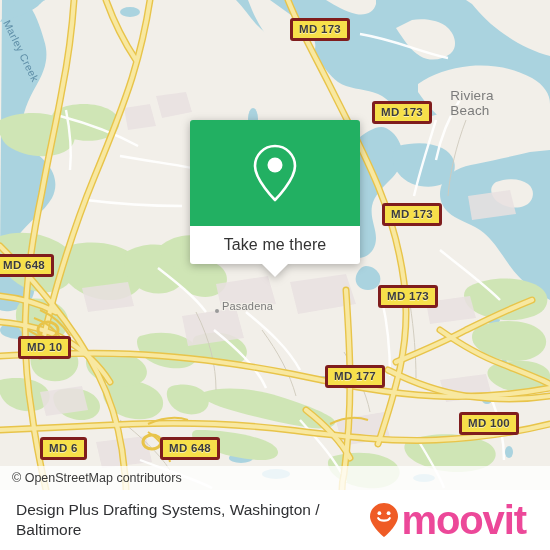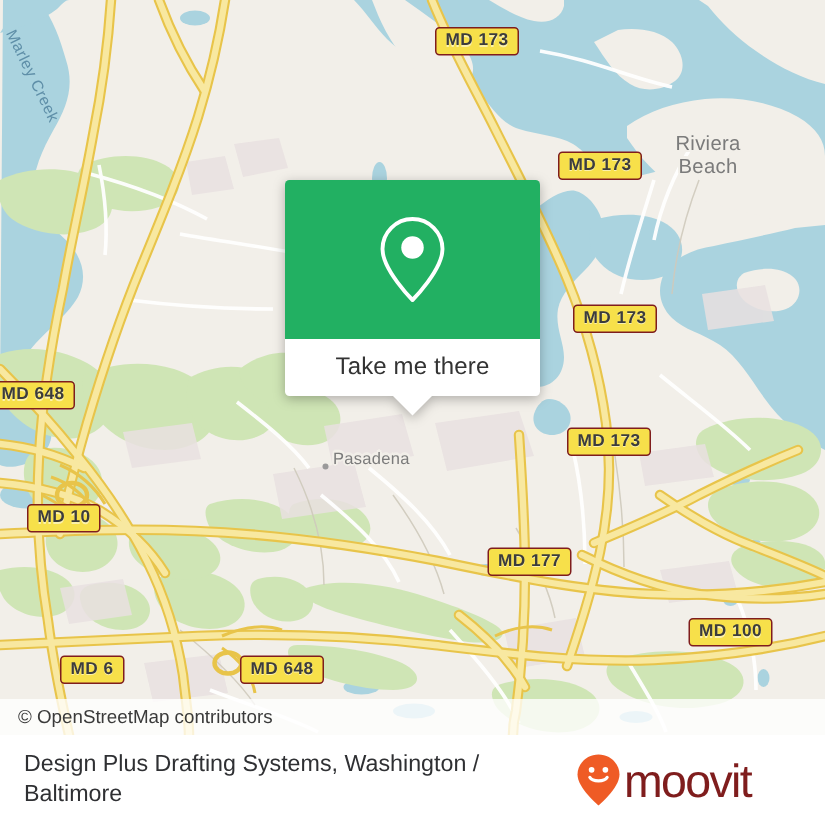--- a/index.html
+++ b/index.html
@@ -38,21 +38,20 @@
     width: 550px;
     height: 490px;
   }
 
   
   .place-label {
     position: absolute;
     color: #7b7b7b;
     font-family: "Liberation Sans", sans-serif;
     white-space: pre;
-    text-align: center;
     pointer-events: none;
     text-shadow:
       1.4px 0 0 #f2efe9, -1.4px 0 0 #f2efe9,
       0 1.4px 0 #f2efe9, 0 -1.4px 0 #f2efe9,
       1px 1px 0 #f2efe9, -1px -1px 0 #f2efe9,
       1px -1px 0 #f2efe9, -1px 1px 0 #f2efe9;
   }
   .place-pasadena {
     left: 222px; top: 300px;
     font-size: 11px;
@@ -82,21 +81,21 @@
     transform: rotate(64deg);
     transform-origin: left top;
     white-space: pre;
     pointer-events: none;
   }
 
   
   .shield {
     position: absolute;
     background: #f7e04a;
-    border: 1px solid #7f1d1d;
+    border: 3px solid #7f1d1d;
     border-radius: 3px;
     color: #3c3c3c;
     font-family: "Liberation Sans", sans-serif;
     font-size: 11.5px;
     font-weight: bold;
     letter-spacing: .3px;
     padding: 2px 6px 3px 6px;
     line-height: 12px;
     white-space: nowrap;
     box-sizing: border-box;
@@ -188,23 +187,23 @@
     padding-right: 8px;
     max-width: 360px;
   }
   .brand {
     flex: 0 0 auto;
     display: flex;
     align-items: center;
     gap: 2px;
   }
   .brand-word {
-    font-size: 31px;
-    font-weight: normal;
-    color: #7f1d1d;
+    font-size: 40px;
+    font-weight: bold;
+    color: #ec4899;
     font-family: "Liberation Sans", sans-serif;
     letter-spacing: -1.1px;
     line-height: 31px;
   }
 </style>
 </head>
 <body>
 
 <div id="app">
 

